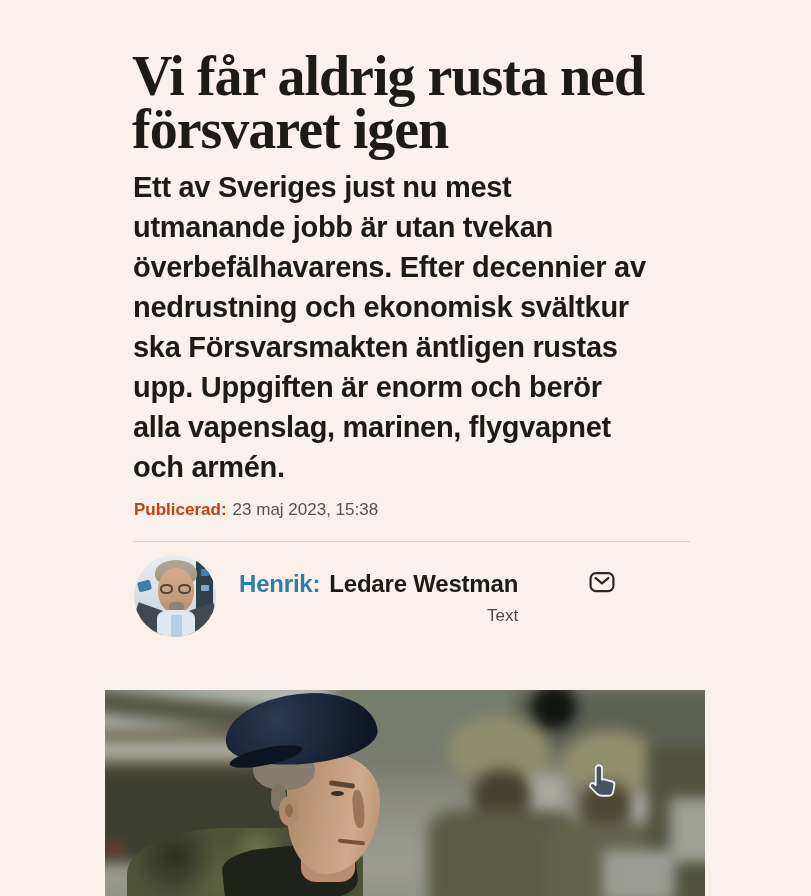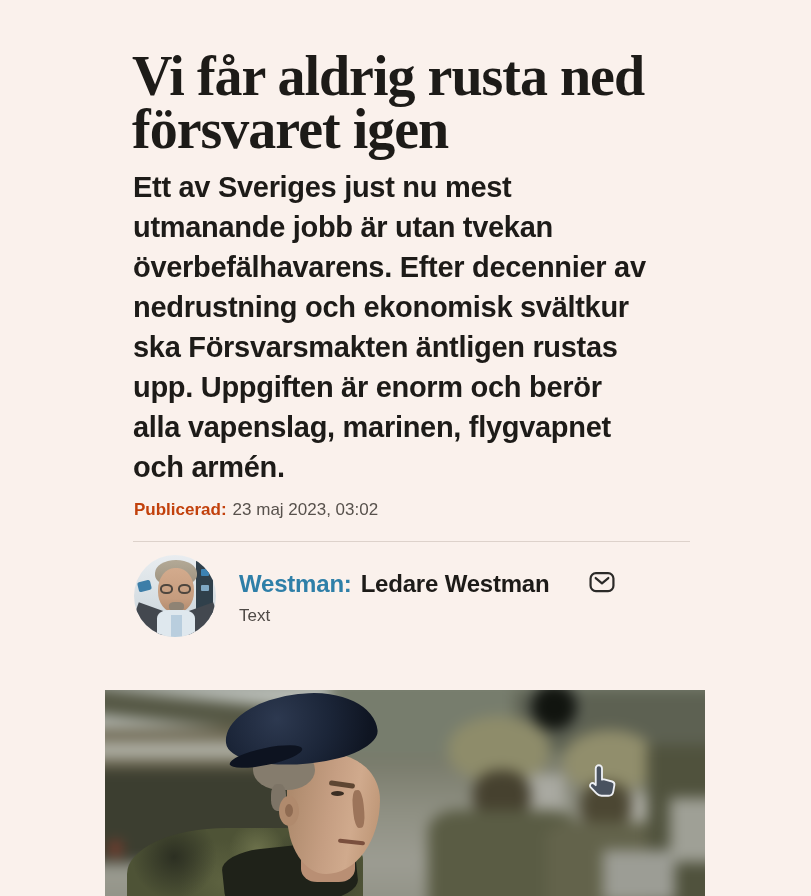--- a/index.html
+++ b/index.html
@@ -44,21 +44,21 @@
   .av-glass-l{left:26px;top:29px;width:13px;height:10px;border:2px solid #4e463e;border-radius:45%;box-sizing:border-box;}
   .av-glass-r{left:44px;top:29px;width:13px;height:10px;border:2px solid #4e463e;border-radius:45%;box-sizing:border-box;}
   .av-stache{left:35px;top:47px;width:15px;height:9px;background:#8f8374;border-radius:35%;}
   .av-shirt{left:23px;top:55px;width:38px;height:28px;background:#dfe8ee;border-radius:30% 30% 0 0;}
   .av-shirt-in{left:37px;top:60px;width:11px;height:24px;background:#b9cede;}
   .av-suit-l{left:-2px;top:52px;width:34px;height:34px;background:#43484f;transform:rotate(20deg);}
   .av-suit-r{left:52px;top:52px;width:34px;height:34px;background:#43484f;transform:rotate(-20deg);}
   .byline-text{position:absolute;left:106px;top:17px;}
   .byline-row{font-size:24px;font-weight:700;color:#1d1b18;letter-spacing:-0.2px;}
   .byline-role{color:#2e7fa8;margin-right:9px;}
-  .byline-note{margin-top:8px;font-size:17px;font-weight:400;color:#4f4a46;}
+  .byline-note{margin-top:8px;font-size:17px;font-weight:400;color:#4f4a46;text-align:right;}
   .email-btn{position:absolute;left:455px;top:15px;width:28px;height:28px;background:none;border:none;padding:0;cursor:pointer;}
   
   .photo{position:absolute;left:105px;top:690px;width:600px;height:206px;overflow:hidden;background:#8b8d80;}
   .photo div{position:absolute;}
   .ph-blur{left:-20px;top:-20px;width:640px;height:246px;filter:blur(7px);}
   .ph-base{left:0;top:0;width:640px;height:246px;
     background:linear-gradient(180deg,#a2a7a2 0%,#8b8e80 16%,#787a6a 36%,#8f9083 58%,#9c9c92 78%,#8f9084 100%);}
   .ph-sky{left:0;top:18px;width:280px;height:46px;background:#b9bdb7;}
   .ph-terrain{left:0;top:58px;width:250px;height:125px;background:#6e6852;}
   .ph-terrain-dark{left:0;top:98px;width:215px;height:95px;background:#3c3e30;}
@@ -108,21 +108,21 @@
   .cursor{position:absolute;left:586px;top:763px;width:32px;height:37px;pointer-events:none;}
 </style>
 </head>
 <body>
 
 <h1 class="headline">Vi får aldrig rusta ned försvaret igen</h1>
 
 <p class="lead">Ett av Sveriges just nu mest utmanande jobb är utan tvekan överbefälhavarens. Efter decennier av nedrustning och ekonomisk svältkur ska Försvarsmakten äntligen rustas upp. Uppgiften är enorm och berör alla vapenslag, marinen, flygvapnet och armén.</p>
 
 <div class="pub">
-  <span class="pub-label">Publicerad:</span><span class="pub-value">23 maj 2023, 03:02</span>
+  <span class="pub-label">Publicerad:</span><span class="pub-value">23 maj 2023, 15:38</span>
 </div>
 
 <div class="divider"></div>
 
 <div class="byline">
   <div class="avatar">
     <div class="av-strip"></div>
     <div class="av-dot1"></div>
     <div class="av-dot2"></div>
     <div class="av-blob"></div>
@@ -131,21 +131,21 @@
     <div class="av-glass-l"></div>
     <div class="av-glass-r"></div>
     <div class="av-stache"></div>
     <div class="av-suit-l"></div>
     <div class="av-suit-r"></div>
     <div class="av-shirt"></div>
     <div class="av-shirt-in"></div>
   </div>
   <div class="byline-text">
     <div class="byline-row">
-      <span class="byline-role">Westman:</span><span>Ledare Westman</span>
+      <span class="byline-role">Henrik:</span><span>Ledare Westman</span>
     </div>
     <div class="byline-note">Text</div>
   </div>
   <button class="email-btn" aria-label="email">
     <span>
       <svg width="28" height="28" viewBox="0 0 24 24">
         <rect x="2.2" y="4.4" width="19.6" height="15.4" rx="4.6" fill="none" stroke="#2b2a28" stroke-width="1.9"></rect>
         <path d="M6.6 8.6 L12 13.1 L17.4 8.6" fill="none" stroke="#2b2a28" stroke-width="1.9" stroke-linecap="round" stroke-linejoin="round"></path>
       </svg>
     </span>

